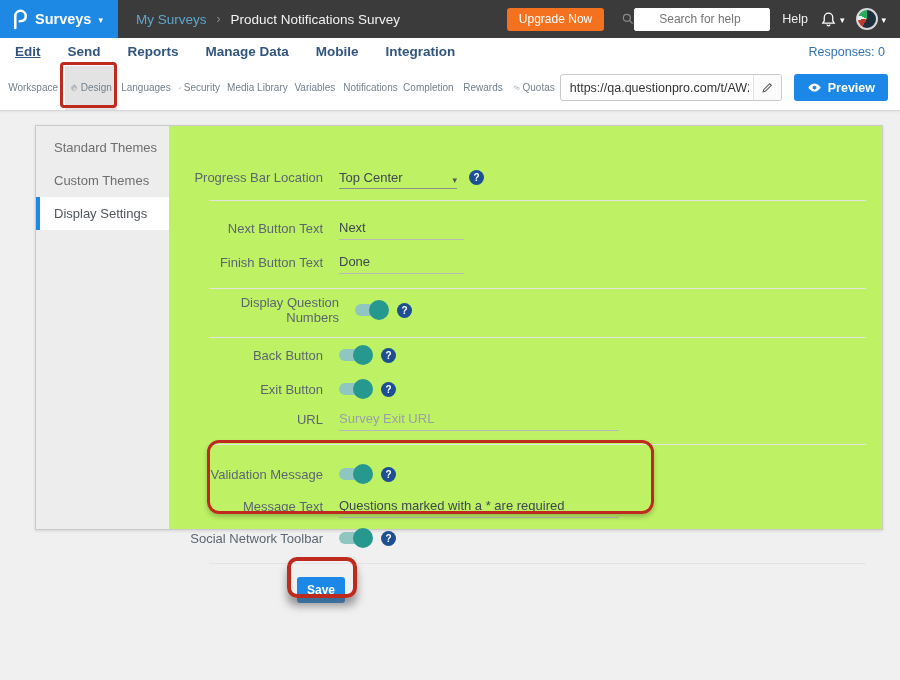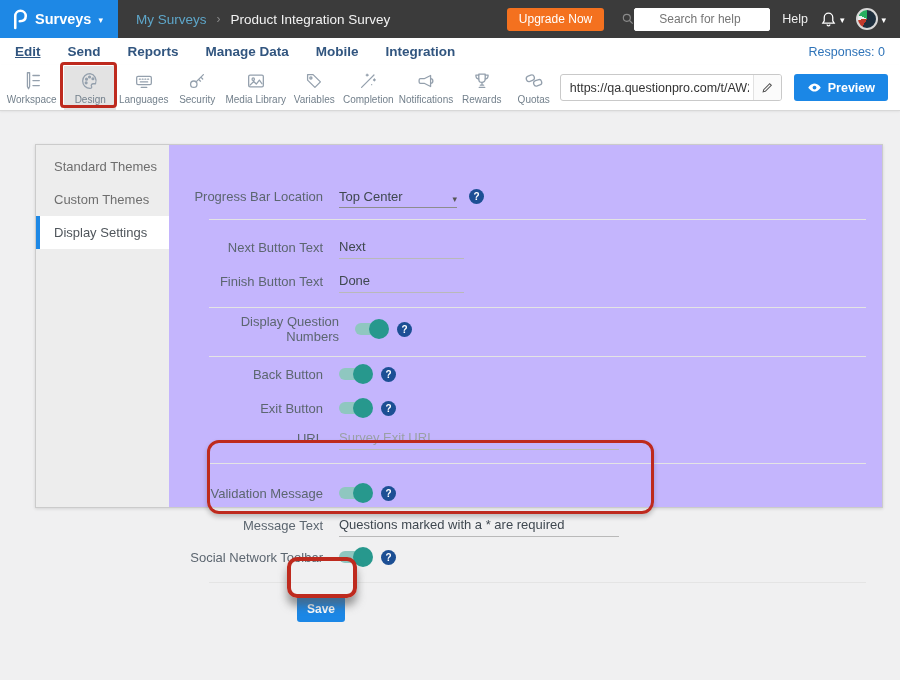--- a/index.html
+++ b/index.html
@@ -28,33 +28,33 @@
 
   
   .nav { position:absolute; top:38px; left:0; width:900px; height:27px; background:#ffffff; display:flex; align-items:center; padding:0 15px; }
   .nav-tabs { display:flex; gap:27px; }
   .nav-tab { font-size:13.5px; font-weight:700; color:#31557f; cursor:pointer; }
   .nav-tab.active { text-decoration:underline; }
   .responses { margin-left:auto; color:#2e73b8; font-size:12.5px; }
 
   
   .toolbar { position:absolute; top:65px; left:0; width:900px; height:46px; background:#fff; border-bottom:1px solid #d8d8d8; display:flex; align-items:center; padding:0 12px 0 4px; box-shadow:0 1px 2px rgba(0,0,0,.06); }
-  .tb-item { display:flex; flex-direction:column; align-items:center; justify-content:center; gap:2px; padding:3px 5px; min-width:52px; height:44px; cursor:pointer; }
+  .tb-item { display:flex; flex-direction:row; align-items:center; justify-content:center; gap:2px; padding:3px 5px; min-width:52px; height:44px; cursor:pointer; }
   .tb-item.active { background:#e3e3e3; }
   .tb-item .lbl { font-size:10px; color:#73808c; white-space:nowrap; }
   .tb-item svg { stroke:#94a0ad; fill:none; stroke-width:1.4; stroke-linecap:round; stroke-linejoin:round; }
   .tb-sep { width:1px; height:40px; background:#d4d4d4; margin:0 2px; }
   .tb-right { margin-left:auto; display:flex; align-items:center; gap:12px; }
   .url-field { display:flex; align-items:center; border:1px solid #c9c9c9; border-radius:3px; background:#fff; height:27px; overflow:hidden; }
   .url-field input { border:none; outline:none; width:192px; font-size:12.5px; color:#333; padding:0 4px 0 9px; font-family:"Liberation Sans",sans-serif; }
   .url-edit { width:28px; height:27px; display:flex; align-items:center; justify-content:center; cursor:pointer; border-left:1px solid #e2e2e2; background:#fbfbfb; }
   .preview-btn { display:flex; align-items:center; gap:6px; background:#1b87e6; border:none; border-radius:3px; color:#fff; font-weight:700; font-size:12.5px; height:27px; padding:0 13px; cursor:pointer; }
 
   
-  .panel { position:absolute; left:35px; top:125px; width:848px; height:364px; background:#c4b5fd; border:1px solid #cbcbcb; box-shadow:0 1px 3px rgba(0,0,0,.12);margin-top:19px; }
+  .panel { position:absolute; left:35px; top:125px; width:848px; height:405px; background:#bef264; border:1px solid #cbcbcb; box-shadow:0 1px 3px rgba(0,0,0,.12); }
   .side { position:absolute; left:0; top:0; bottom:0; width:133px; background:#ededed; padding-top:5px; }
   .side-item { height:33px; display:flex; align-items:center; padding-left:14px; font-size:13px; color:#6e6e6e; cursor:pointer; border-left:4px solid transparent; }
   .side-item.active { background:#ffffff; border-left:4px solid #1e88e5; color:#4f555b; }
 
   .main { position:absolute; left:133px; top:0; right:0; bottom:0; padding-top:36px; }
   .row { display:flex; align-items:center; height:30px; }
   .row .flabel { width:154px; text-align:right; font-size:13px; color:#5c6670; margin-right:16px; flex:none; }
   .uline-input { border:none; border-bottom:1px solid #b9b9b9; font-size:13px; color:#3f4850; outline:none; height:24px; background:transparent; font-family:Liberation Sans, sans-serif; }
   .uline-input::placeholder { color:#9aa0a6; }
   .w-small { width:125px; }
@@ -92,21 +92,21 @@
         <svg width="18" height="22" viewBox="0 0 24 28">
             <path d="M7 26 V10 a7 7 0 0 1 14 0 c0 5-3.5 7-8 7" fill="none" stroke="#fff" stroke-width="3.4" stroke-linecap="round"></path>
           </svg>
       </span>
       <span class="product">Surveys</span>
       <span class="caret">▾</span>
     </div>
     <div class="breadcrumb">
       <span class="crumb-parent">My Surveys</span>
       <span class="crumb-sep">›</span>
-      <span class="crumb-current">Product Integration Survey</span>
+      <span class="crumb-current">Product Notifications Survey</span>
     </div>
     <div class="header-right">
       <button class="upgrade-btn">Upgrade Now</button>
       <span class="search-wrap">
         <svg width="14" height="14" viewBox="0 0 24 24">
             <circle cx="10" cy="10" r="6" fill="none" stroke="#8a8a8a" stroke-width="2"></circle>
             <path d="M15 15l5 5" stroke="#8a8a8a" stroke-width="2"></path>
           </svg>
         <input type="text" placeholder="Search for help" style="">
       </span>
@@ -181,31 +181,31 @@
     </div>
     <div class="tb-item">
       <svg width="22" height="22" viewBox="0 0 24 24">
           <path d="M5 5h6l8 8-6 6-8-8z"></path>
           <circle cx="8.6" cy="8.6" r="1.2"></circle>
         </svg>
       <span class="lbl">Variables</span>
     </div>
     <div class="tb-item">
       <svg width="22" height="22" viewBox="0 0 24 24">
+          <path d="M17 6v12l-7-3.5H6a1.5 1.5 0 0 1-1.5-1.5v-2A1.5 1.5 0 0 1 6 9.5h4z"></path>
+          <path d="M17 9.5a2.5 2.5 0 0 1 0 5"></path>
+        </svg>
+      <span class="lbl">Notifications</span>
+    </div>
+    <div class="tb-item">
+      <svg width="22" height="22" viewBox="0 0 24 24">
           <path d="M5 19 L14 10 M14 10l4.5-4.5 M12 5.5l.01 0 M18.5 11l.01 0 M16 16l.01 0"></path>
           <path d="M11 4.5v2 M10 5.5h2 M19 9.8v2 M18 10.8h2"></path>
         </svg>
       <span class="lbl">Completion</span>
-    </div>
-    <div class="tb-item">
-      <svg width="22" height="22" viewBox="0 0 24 24">
-          <path d="M17 6v12l-7-3.5H6a1.5 1.5 0 0 1-1.5-1.5v-2A1.5 1.5 0 0 1 6 9.5h4z"></path>
-          <path d="M17 9.5a2.5 2.5 0 0 1 0 5"></path>
-        </svg>
-      <span class="lbl">Notifications</span>
     </div>
     <div class="tb-item">
       <svg width="22" height="22" viewBox="0 0 24 24">
           <path d="M8.5 4.5h7v5.5a3.5 3.5 0 0 1-7 0z"></path>
           <path d="M8.5 5.5H5.3c0 2.8 1.2 4.3 3.2 4.3 M15.5 5.5h3.2c0 2.8-1.2 4.3-3.2 4.3"></path>
           <path d="M12 13.5v3 M9 19h6 M10.2 16.5h3.6"></path>
         </svg>
       <span class="lbl">Rewards</span>
     </div>
     <div class="tb-item">

